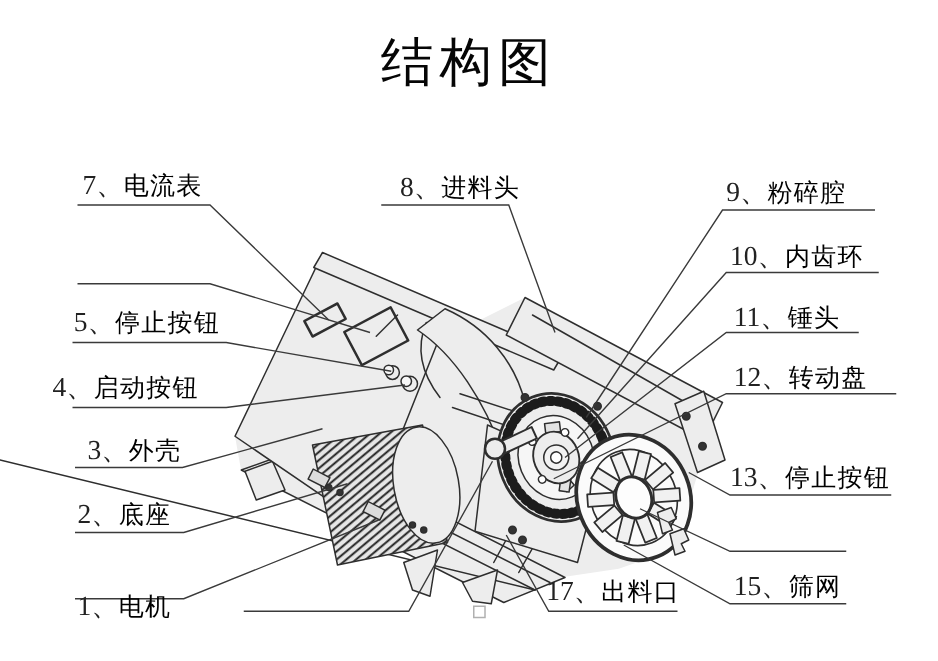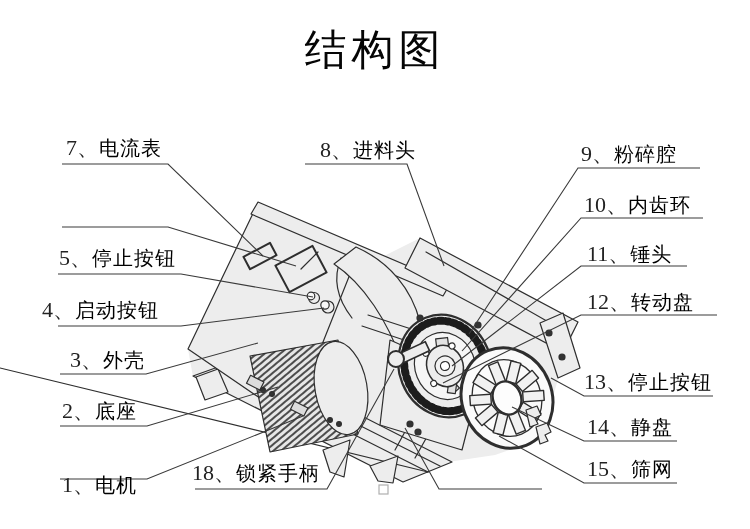--- a/index.html
+++ b/index.html
@@ -165,17 +165,16 @@
   <div class="part-label" style="left:42px;top:299px"><span class="num">4、</span><span class="name">启动按钮</span></div>
   <div class="part-label" style="left:70px;top:349px"><span class="num">3、</span><span class="name">外壳</span></div>
   <div class="part-label" style="left:62px;top:400px"><span class="num">2、</span><span class="name">底座</span></div>
   <div class="part-label" style="left:62px;top:474px"><span class="num">1、</span><span class="name">电机</span></div>
   <div class="part-label" style="left:320px;top:139px"><span class="num">8、</span><span class="name">进料头</span></div>
   <div class="part-label" style="left:581px;top:143px"><span class="num">9、</span><span class="name">粉碎腔</span></div>
   <div class="part-label" style="left:584px;top:194px"><span class="num">10、</span><span class="name">内齿环</span></div>
   <div class="part-label" style="left:587px;top:243px"><span class="num">11、</span><span class="name">锤头</span></div>
   <div class="part-label" style="left:587px;top:291px"><span class="num">12、</span><span class="name">转动盘</span></div>
   <div class="part-label" style="left:584px;top:371px"><span class="num">13、</span><span class="name">停止按钮</span></div>
-  <div class="part-label" style="left:587px;top:416px"><span class="num">14、</span><span class="name">静盘</span></div>
   <div class="part-label" style="left:587px;top:458px"><span class="num">15、</span><span class="name">筛网</span></div>
-  <div class="part-label" style="left:192px;top:462px"><span class="num">18、</span><span class="name">锁紧手柄</span></div>
+  <div class="part-label" style="left:437px;top:462px"><span class="num">17、</span><span class="name">出料口</span></div>
 
 </div>
 
 </body></html>

